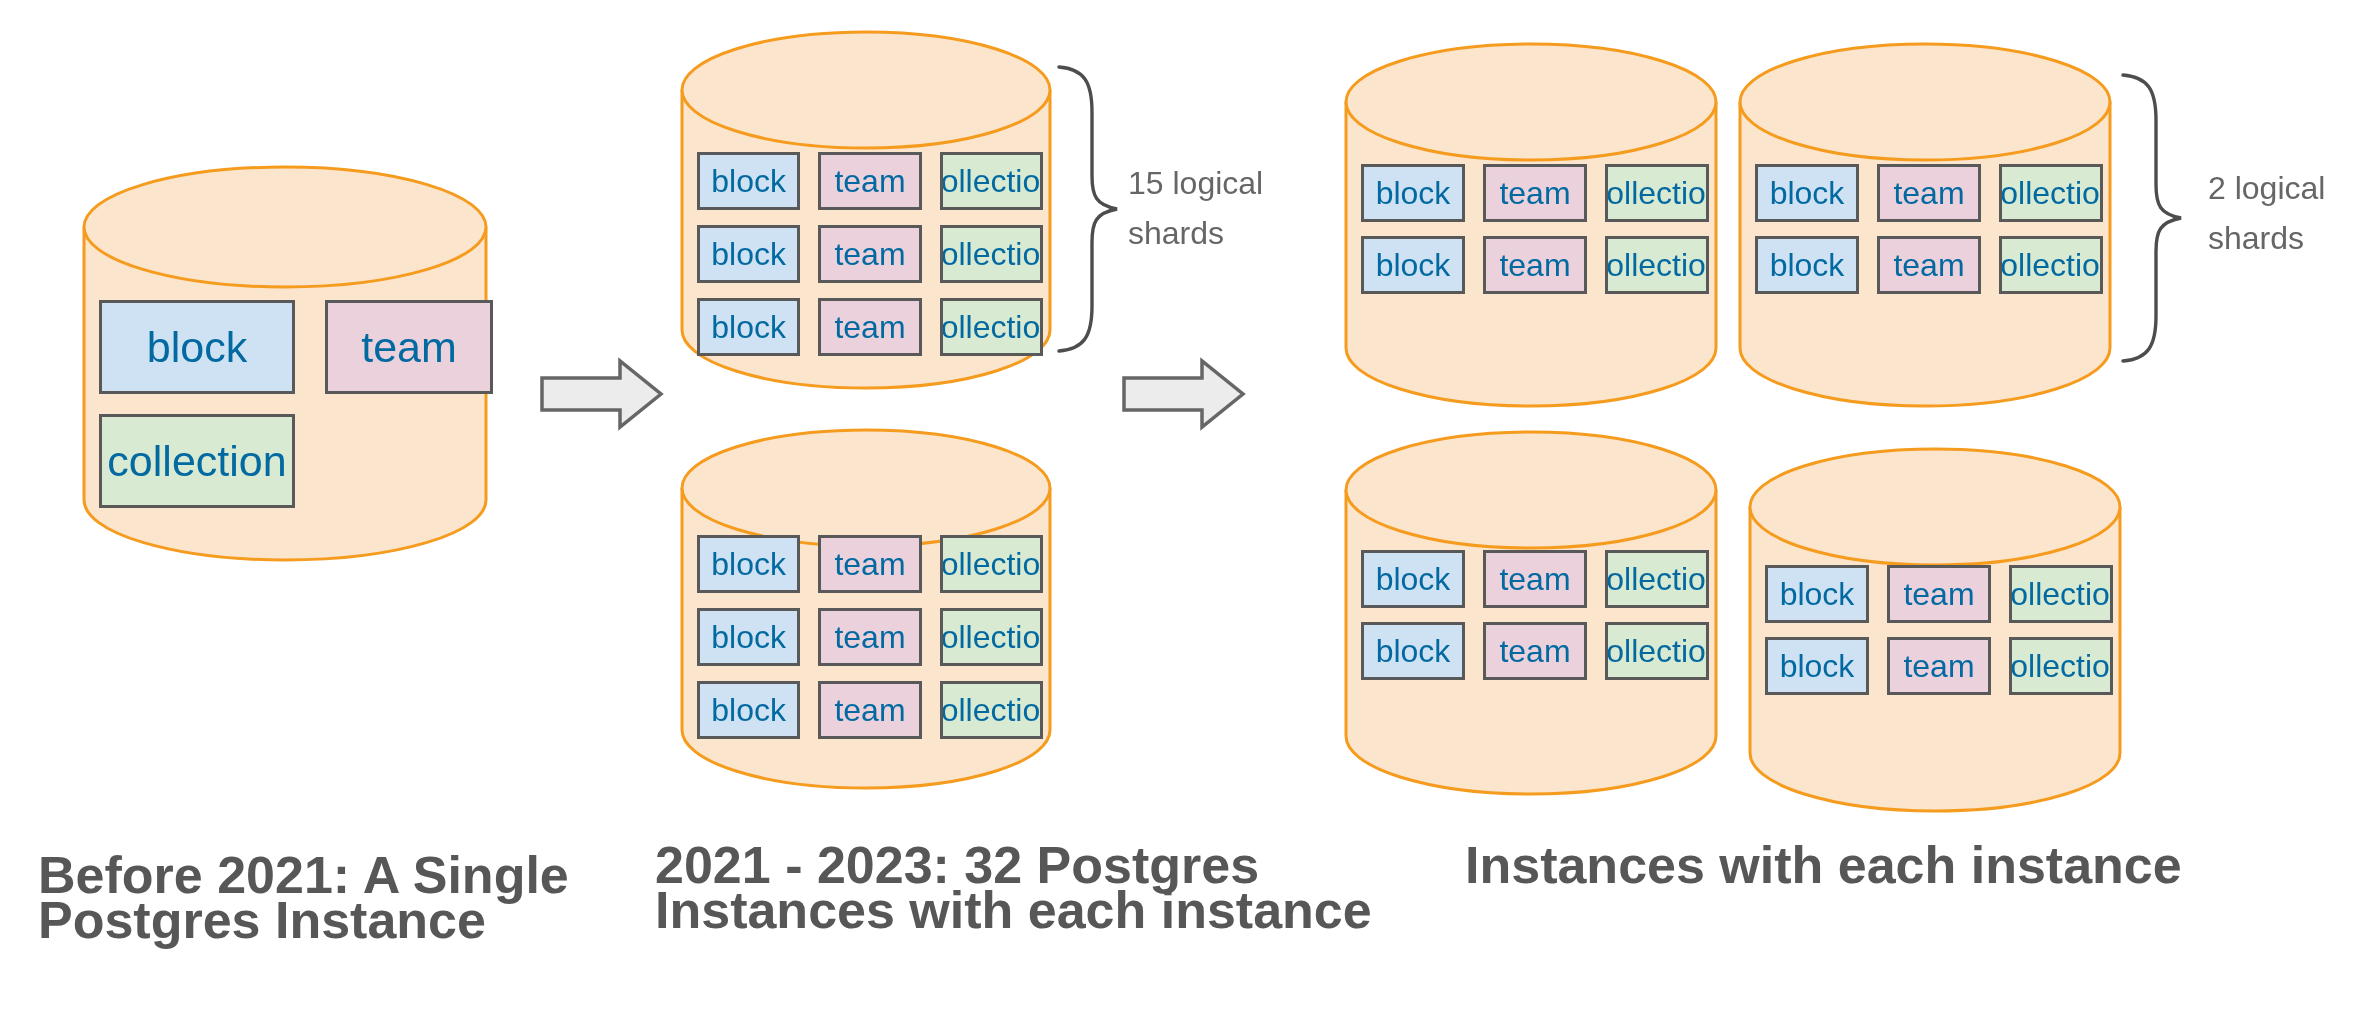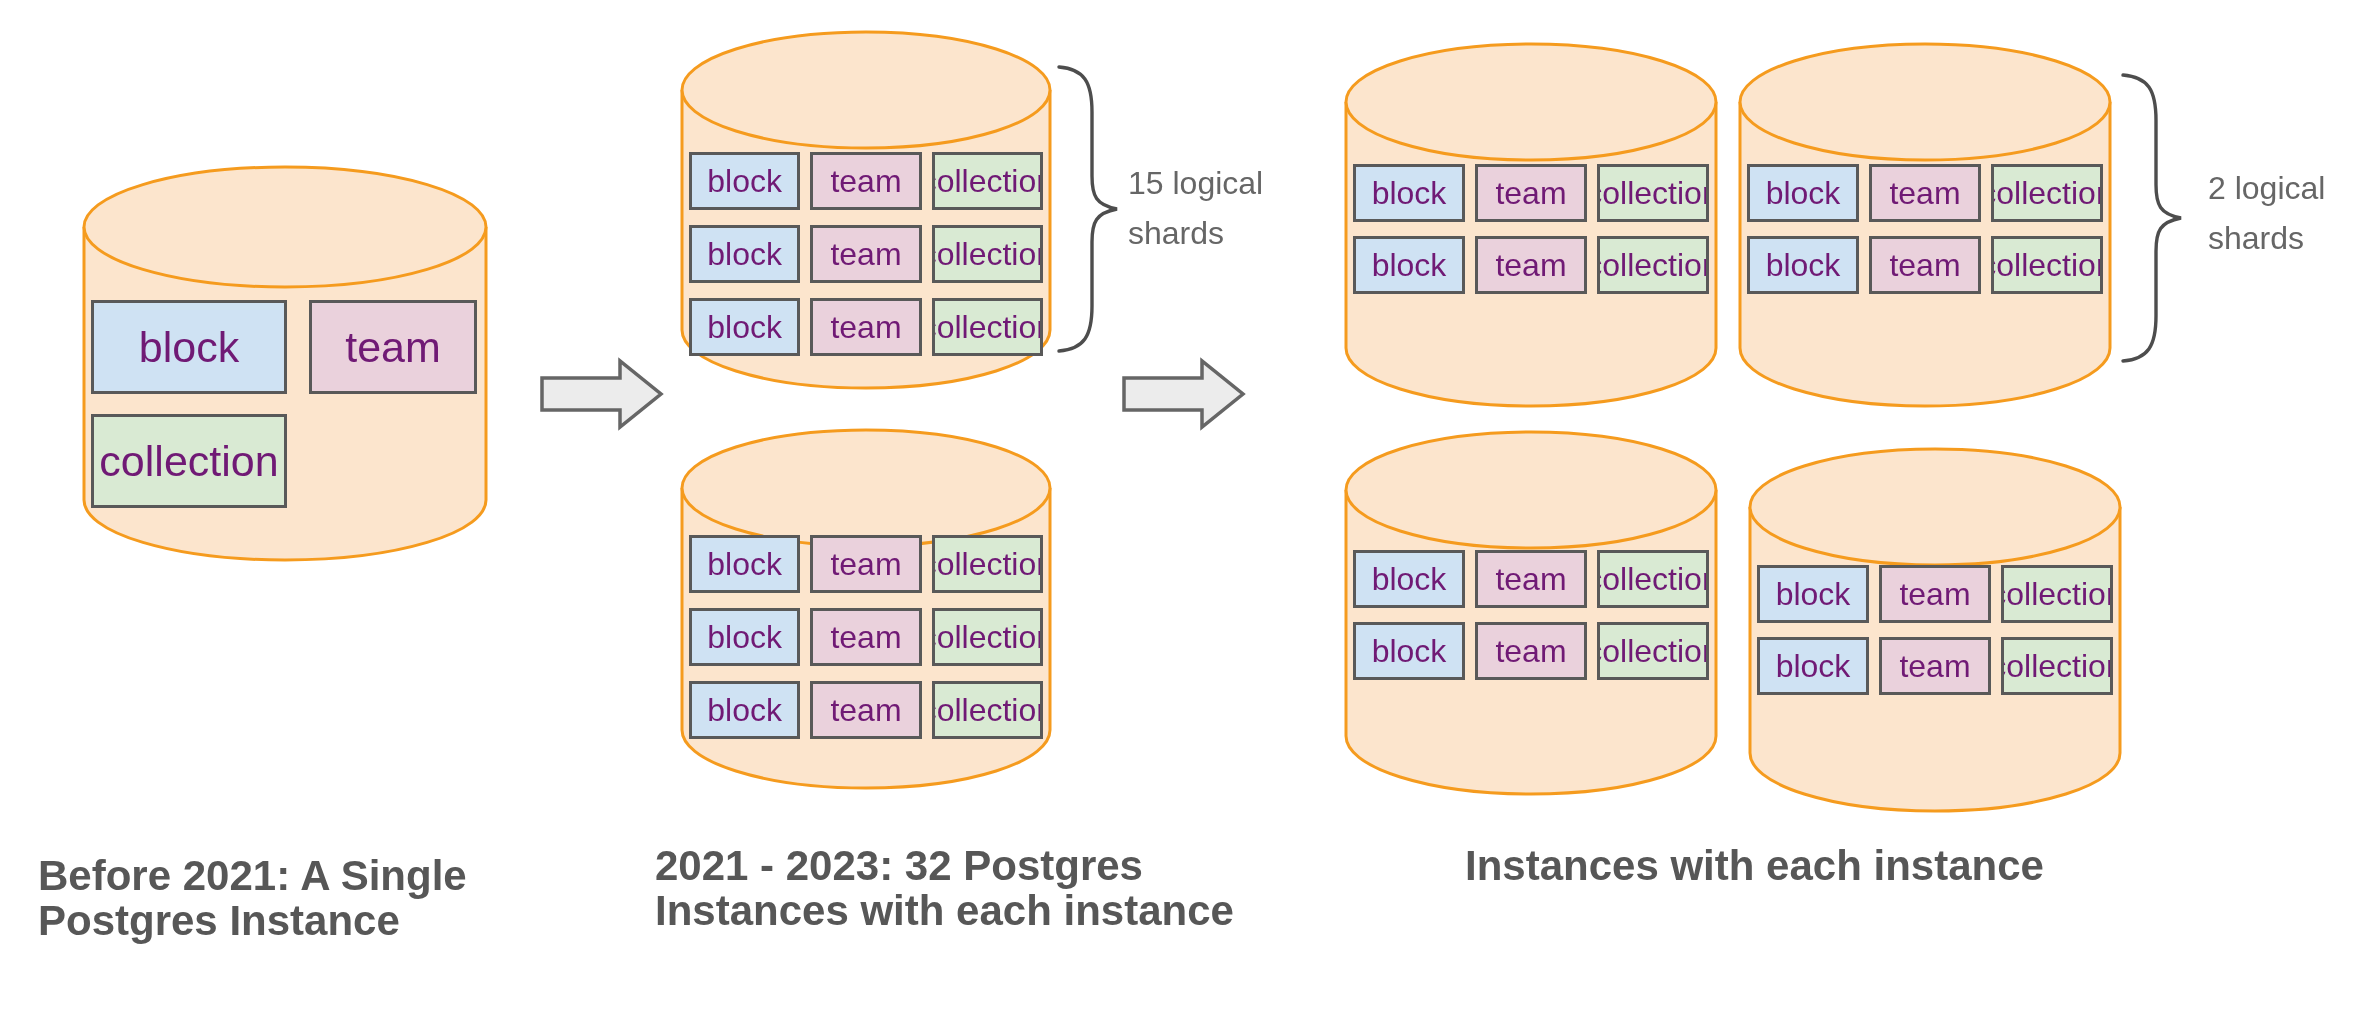--- a/index.html
+++ b/index.html
@@ -32,23 +32,24 @@
   .srow { display: flex; gap: 10px; }
   .box {
     box-sizing: border-box;
     flex: 1;
     height: 58px;
     border: 3px solid var(--box-border, #595959);
     display: flex;
     align-items: center;
     justify-content: center;
     font-size: 32px;
-    color: #701a75;
+    color: #0369a1;
     white-space: nowrap;
     overflow: hidden;
+    margin-left: 8px;
   }
   .box.blue  { background: var(--block-fill, #CFE2F3); }
   .box.pink  { background: var(--team-fill, #EAD1DC); }
   .box.green { background: var(--collection-fill, #D9EAD3); }
   .box.big   { height: 94px; font-size: 43px; flex: none; }
   .arrow { position: absolute; }
   .arrow polygon {
     fill: var(--arrow-fill, #ECECEC);
     stroke: var(--arrow-border, #666666);
     stroke-width: 3.5;
@@ -64,21 +65,21 @@
   .annotation {
     position: absolute;
     color: var(--annotation-color, #666666);
     font-size: 32px;
     line-height: 50px;
     white-space: nowrap;
   }
   .caption {
     position: absolute;
     color: var(--caption-color, #575757);
-    font-size: 42px;
+    font-size: 52px;
     line-height: 45px;
     font-weight: bold;
     white-space: nowrap;
   }
 </style>
 </head>
 <body>
 
 <div class="canvas">
 

